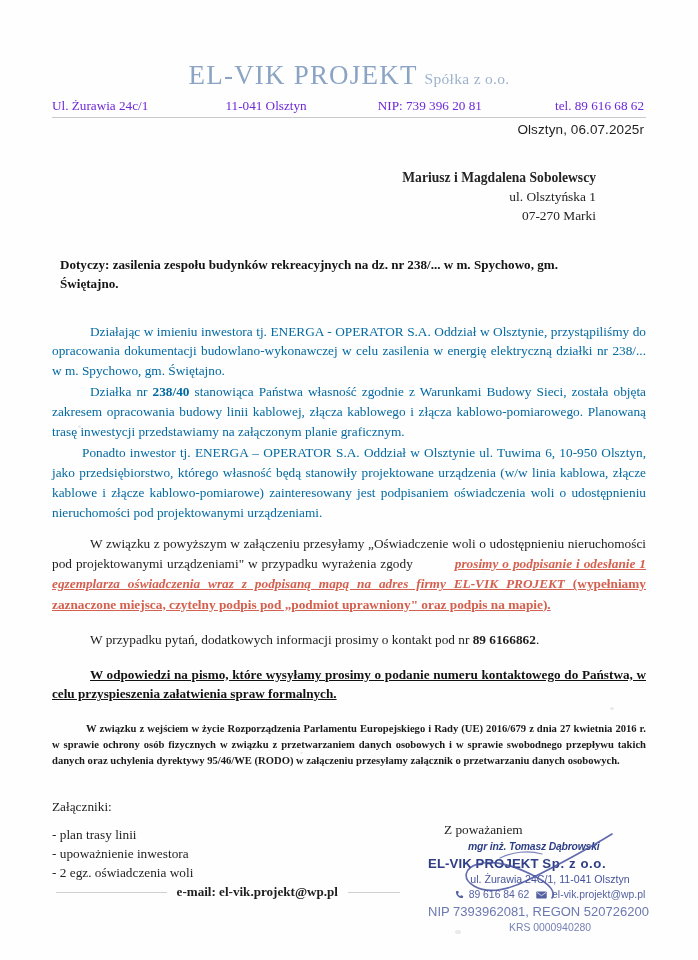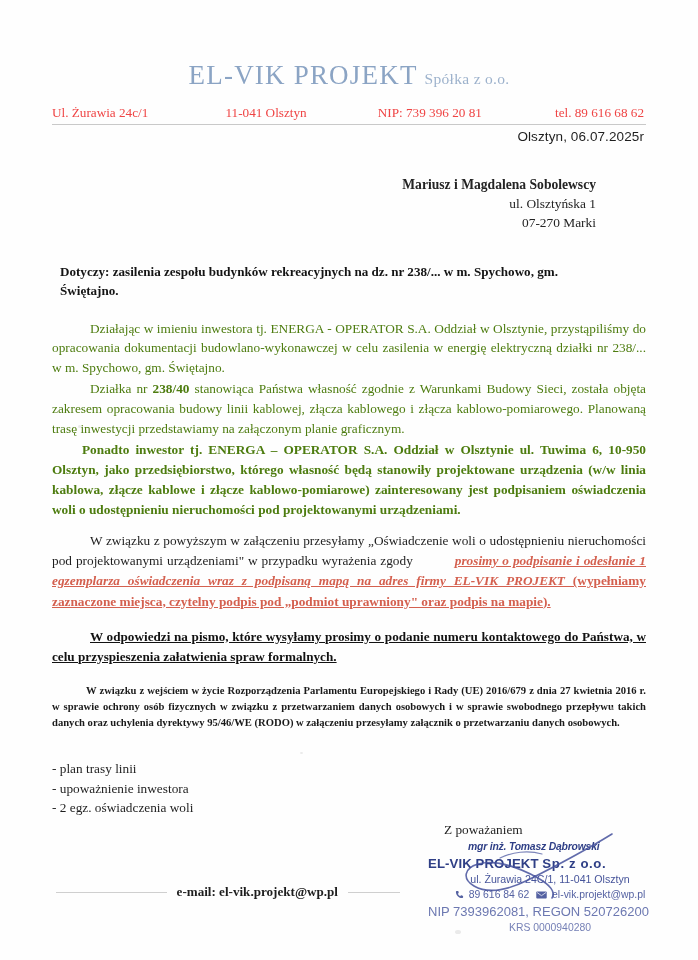--- a/index.html
+++ b/index.html
@@ -48,22 +48,22 @@
     color: #9db2cc;
     margin-left: 7px;
     letter-spacing: .3px;
   }
 
   .addr-row {
     display: flex;
     justify-content: space-between;
     align-items: baseline;
     font-size: 13.2px;
-    color: #ef4444;
-    margin-top: 16px;
+    color: #6d28d9;
+    margin-top: 9px;
     padding: 0 2px 0 0;
   }
   .addr-row > span { white-space: nowrap; }
   .addr-street { flex: 0 0 auto; }
   .addr-city   { margin-left: 34px; }
   .addr-nip    { margin-left: 28px; }
   .addr-tel    { margin-left: 30px; }
 
   .rule {
     height: 1px;
@@ -101,32 +101,32 @@
     margin-top: 31px;
     font-weight: bold;
     font-size: 13.1px;
     line-height: 1.42;
     color: #141414;
     padding-left: 8px;
   }
 
   
   .body-block {
-    margin-top: 18px;
+    margin-top: 28px;
     font-size: 13.3px;
     line-height: 1.5;
     text-align: justify;
-    color: #4d7c0f;
+    color: #0369a1;
   }
   .body-block p {
     margin: 0 0 1px 0;
     text-indent: 38px;
   }
 
-  .p-indent-sm { text-indent: 30px !important; font-weight: bold; }
+  .p-indent-sm { text-indent: 30px !important; }
 
   b.strong { font-weight: bold; }
 
   
   .red-block {
     margin-top: 11px;
     font-size: 13.3px;
     line-height: 1.52;
     text-align: justify;
     text-indent: 38px;
@@ -347,26 +347,28 @@
   </div>
 
   <div class="body-block">
     <p>Działając w imieniu inwestora tj. ENERGA - OPERATOR S.A. Oddział w Olsztynie, przystąpiliśmy do opracowania dokumentacji budowlano-wykonawczej w celu zasilenia w energię elektryczną działki nr 238/... w m. Spychowo, gm. Świętajno.</p>
     <p><span>Działka nr </span><b class="strong">238/40</b><span> stanowiąca Państwa własność zgodnie z Warunkami Budowy Sieci, została objęta zakresem opracowania budowy linii kablowej, złącza kablowego i złącza kablowo-pomiarowego. Planowaną trasę inwestycji przedstawiamy na załączonym planie graficznym.</span></p>
     <p class="p-indent-sm">Ponadto inwestor tj. ENERGA – OPERATOR S.A. Oddział w Olsztynie ul. Tuwima 6, 10-950 Olsztyn, jako przedsiębiorstwo, którego własność będą stanowiły projektowane urządzenia (w/w linia kablowa, złącze kablowe i złącze kablowo-pomiarowe) zainteresowany jest podpisaniem oświadczenia woli o udostępnieniu nieruchomości   pod projektowanymi urządzeniami.</p>
   </div>
 
   <div class="red-block"><span>W związku z powyższym w załączeniu przesyłamy „Oświadczenie woli o udostępnieniu nieruchomości pod  projektowanymi urządzeniami" w przypadku wyrażenia zgody </span><span class="red-em">prosimy o podpisanie i odesłanie 1 egzemplarza oświadczenia wraz z podpisaną mapą na adres firmy EL-VIK  PROJEKT</span><span class="red-em-up"> (wypełniamy zaznaczone miejsca, czytelny podpis pod „podmiot uprawniony" oraz podpis na mapie).</span></div>
 
+  <div class="contact-p"><span>W przypadku pytań, dodatkowych informacji prosimy o kontakt pod nr </span><b class="strong">89 6166862</b><span>.</span></div>
 
   <div class="notice">W odpowiedzi na pismo, które  wysyłamy prosimy o podanie numeru kontaktowego do Państwa, w celu przyspieszenia załatwienia spraw formalnych.</div>
 
   <div class="rodo">W związku z wejściem  w życie Rozporządzenia Parlamentu Europejskiego i Rady (UE) 2016/679 z dnia 27 kwietnia 2016 r. w sprawie ochrony osób fizycznych w związku z przetwarzaniem danych osobowych i w sprawie swobodnego przepływu takich danych oraz uchylenia dyrektywy 95/46/WE (RODO) w załączeniu przesyłamy załącznik o przetwarzaniu danych osobowych.</div>
 
   <div class="attach">
+    <div class="attach-title">Załączniki:</div>
     <ul>
       <li>- plan trasy linii</li>
       <li>- upoważnienie inwestora</li>
       <li>- 2 egz. oświadczenia woli</li>
     </ul>
   </div>
 
   <div class="sign-area">
     <div class="sign-regards">Z poważaniem</div>
 

